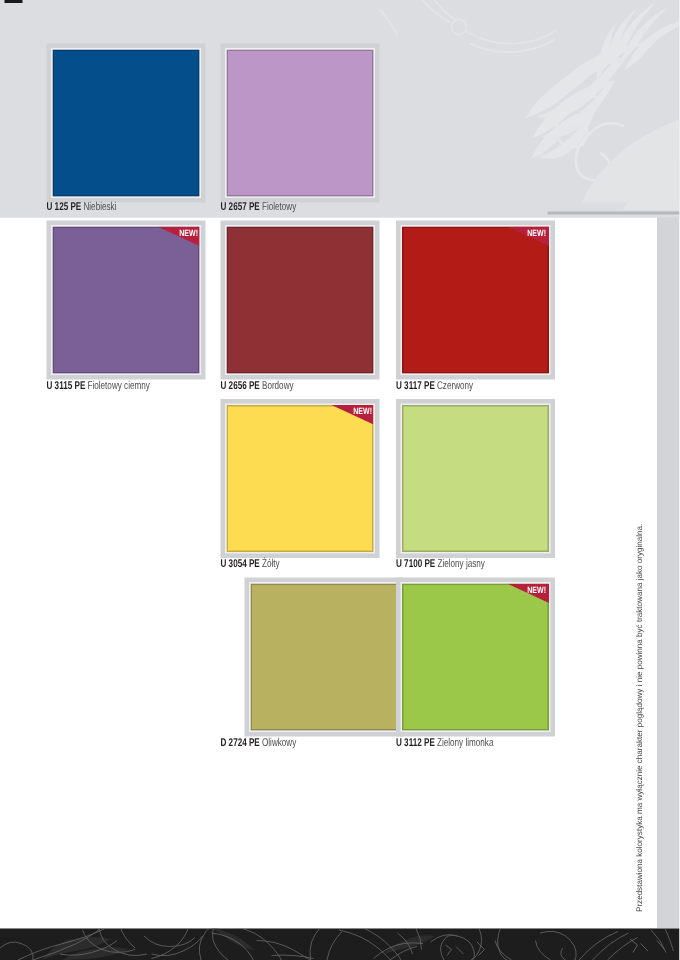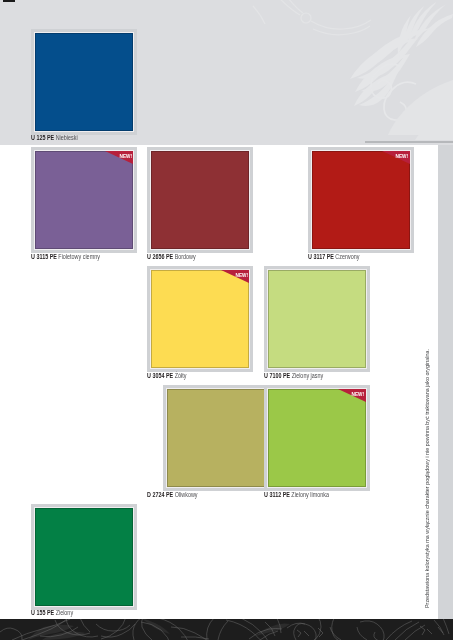--- a/index.html
+++ b/index.html
@@ -94,20 +94,28 @@
   <div class="hdr-rule"></div>
   <div class="grid" id="grid">
       <div class="cell" style="left: 31px; top: 27.5px;">
         <div class="frame">
           <div class="inner">
             <div class="chip" style="background: rgb(4, 78, 140);"></div>
           </div>
         </div>
         <div class="label"><span class="code">U 125 PE</span><span class="name">Niebieski</span></div>
       </div>
+      <div class="cell" style="left: 147.2px; top: 27.5px;">
+        <div class="frame">
+          <div class="inner">
+            <div class="chip" style="background: rgb(187, 150, 198);"></div>
+          </div>
+        </div>
+        <div class="label"><span class="code">U 2657 PE</span><span class="name">Fioletowy</span></div>
+      </div>
       <div class="cell" style="left: 31px; top: 146.4px; text-align: right;">
         <div class="frame">
           <div class="inner">
             <div class="chip" style="background: rgb(122, 96, 150);"></div>
             <div class="ribbon">
               <svg width="28" height="13" viewBox="0 0 28 13">
                 <polygon points="28,0 28,13 0,0" fill="#b7203c"></polygon>
               </svg>
               <span class="txt">NEW!</span>
             </div>
@@ -116,21 +124,21 @@
         <div class="label"><span class="code">U 3115 PE</span><span class="name">Fioletowy ciemny</span></div>
       </div>
       <div class="cell" style="left: 147.2px; top: 146.4px; text-align: right;">
         <div class="frame">
           <div class="inner">
             <div class="chip" style="background: rgb(142, 48, 52);"></div>
           </div>
         </div>
         <div class="label"><span class="code">U 2656 PE</span><span class="name">Bordowy</span></div>
       </div>
-      <div class="cell" style="left: 263.6px; top: 146.4px; margin-left: 44px;">
+      <div class="cell" style="left: 263.6px; top: 146.4px;">
         <div class="frame">
           <div class="inner">
             <div class="chip" style="background: rgb(178, 27, 22);"></div>
             <div class="ribbon">
               <svg width="28" height="13" viewBox="0 0 28 13">
                 <polygon points="28,0 28,13 0,0" fill="#b7203c"></polygon>
               </svg>
               <span class="txt">NEW!</span>
             </div>
           </div>
@@ -173,28 +181,20 @@
             <div class="chip" style="background: rgb(155, 200, 72);"></div>
             <div class="ribbon">
               <svg width="28" height="13" viewBox="0 0 28 13">
                 <polygon points="28,0 28,13 0,0" fill="#b7203c"></polygon>
               </svg>
               <span class="txt">NEW!</span>
             </div>
           </div>
         </div>
         <div class="label"><span class="code">U 3112 PE</span><span class="name">Zielony limonka</span></div>
-      </div>
-      <div class="cell" style="left: 31px; top: 502.8px;">
-        <div class="frame">
-          <div class="inner">
-            <div class="chip" style="background: rgb(3, 128, 69);"></div>
-          </div>
-        </div>
-        <div class="label"><span class="code">U 155 PE</span><span class="name">Zielony</span></div>
       </div>
     </div>
   <div class="sidenote" id="sidenote" style="left: 424px; top: 608px;">Przedstawiona kolorystyka ma wyłącznie charakter poglądowy i nie powinna być traktowana jako oryginalna.</div>
   <div class="blackband">
     <svg class="orn-foot" viewBox="0 0 453 21">
 
       <g fill="#2c2c2c">
         <path d="M44 8 q16 -4 30 -1 q-10 6 -24 8 q-12 2 -22 6 q6 -8 16 -13 Z"></path>
         <path d="M60 14 q14 -3 26 0 q-12 5 -26 6 q-10 1 -18 1 q6 -5 18 -7 Z"></path>
         <path d="M150 2 q12 4 20 13 q-12 -3 -21 -10 q-7 -6 -14 -7 q7 0 15 4 Z"></path>

